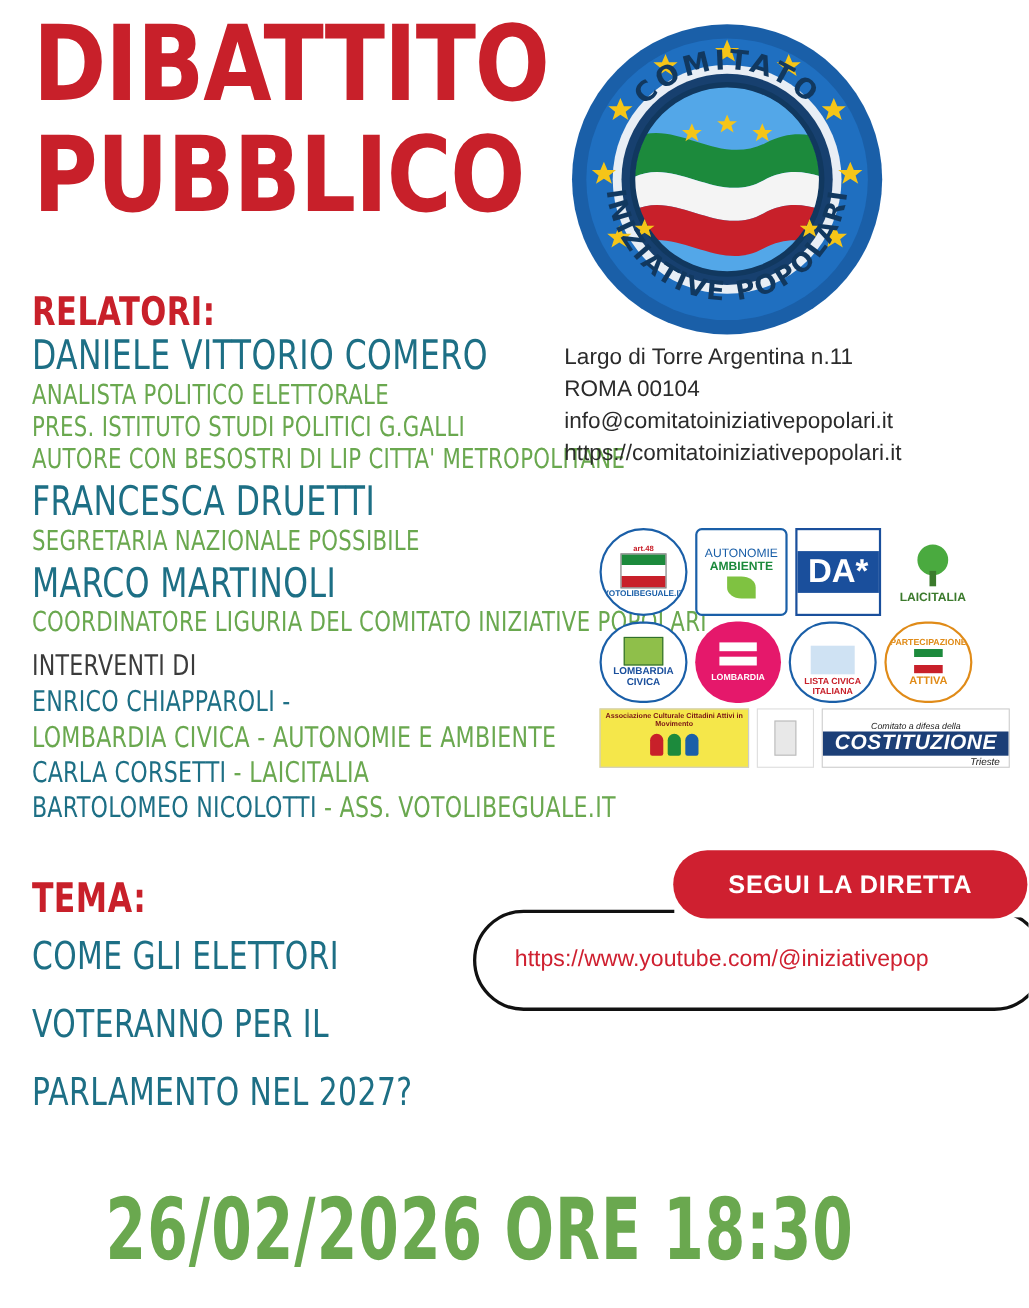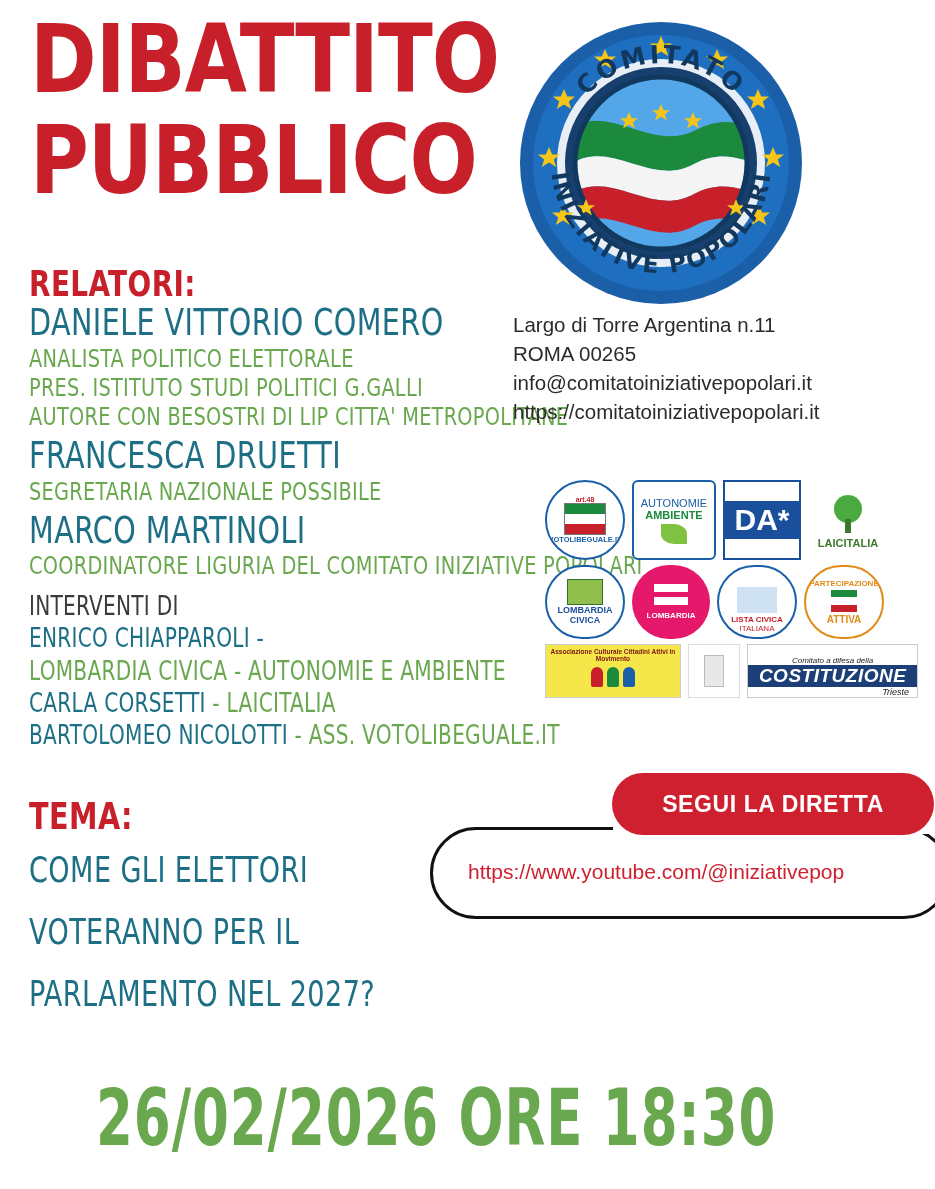--- a/index.html
+++ b/index.html
@@ -353,21 +353,21 @@
     <div class="cond tema-title">TEMA:</div>
     <div class="cond tema-line">COME GLI ELETTORI</div>
     <div class="cond tema-line">VOTERANNO  PER IL</div>
     <div class="cond tema-line">PARLAMENTO NEL 2027?</div>
   </div>
 
   <div class="date-block">26/02/2026 ORE 18:30</div>
 
   <div class="contact">
     <div>Largo di Torre Argentina n.11</div>
-    <div>ROMA 00265</div>
+    <div>ROMA 00104</div>
     <div>info@comitatoiniziativepopolari.it</div>
     <div>https://comitatoiniziativepopolari.it</div>
   </div>
 
   <div class="partners">
     <div class="prow">
       <div class="plogo" style="width:80px;height:80px;border-radius:40px;background:#ffffff;border:2px solid #1a5fa8;flex-direction:column;">
         <div style="font-size:7px;color:#c8202a;font-weight:bold;">art.48</div>
         <div style="width:40px;height:30px;background:linear-gradient(#1c8a3c 0 33%, #ffffff 33% 66%, #c8202a 66% 100%);border:1px solid #777;"></div>
         <div style="font-size:7.5px;color:#1a5fa8;font-weight:bold;">VOTOLIBEGUALE.IT</div>
@@ -396,21 +396,21 @@
         <div style="font-size:9px;color:#1a4f9c;font-weight:bold;">CIVICA</div>
       </div>
       <div class="plogo" style="width:78px;height:74px;border-radius:39px;background:#e5186b;flex-direction:column;">
         <div style="width:34px;height:8px;background:#ffffff;margin-bottom:5px;"></div>
         <div style="width:34px;height:8px;background:#ffffff;margin-bottom:6px;"></div>
         <div style="font-size:8px;color:#ffffff;font-weight:bold;">LOMBARDIA</div>
       </div>
       <div class="plogo" style="width:80px;height:74px;border-radius:40px;background:#ffffff;border:2px solid #1a5fa8;flex-direction:column;justify-content:flex-end;padding-bottom:4px;">
         <div style="width:40px;height:26px;background:#cfe2f3;margin-bottom:2px;"></div>
         <div style="font-size:8px;color:#c8202a;font-weight:bold;">LISTA CIVICA</div>
-        <div style="font-size:8px;color:#c8202a;font-weight:normal;">ITALIANA</div>
+        <div style="font-size:8px;color:#c8202a;font-weight:bold;">ITALIANA</div>
       </div>
       <div class="plogo" style="width:80px;height:74px;border-radius:40px;background:#ffffff;border:2px solid #e08b18;flex-direction:column;">
         <div style="font-size:8px;color:#e08b18;font-weight:bold;">PARTECIPAZIONE</div>
         <div style="width:26px;height:22px;background:linear-gradient(#1c8a3c 0 33%, #ffffff 33% 66%, #c8202a 66% 100%);margin:2px 0;"></div>
         <div style="font-size:10px;color:#e08b18;font-weight:bold;">ATTIVA</div>
       </div>
     </div>
 
     <div class="prow">
       <div class="plogo" style="width:140px;height:54px;background:#f5e74a;border:1px solid #ccc;flex-direction:column;justify-content:flex-start;padding-top:3px;">

